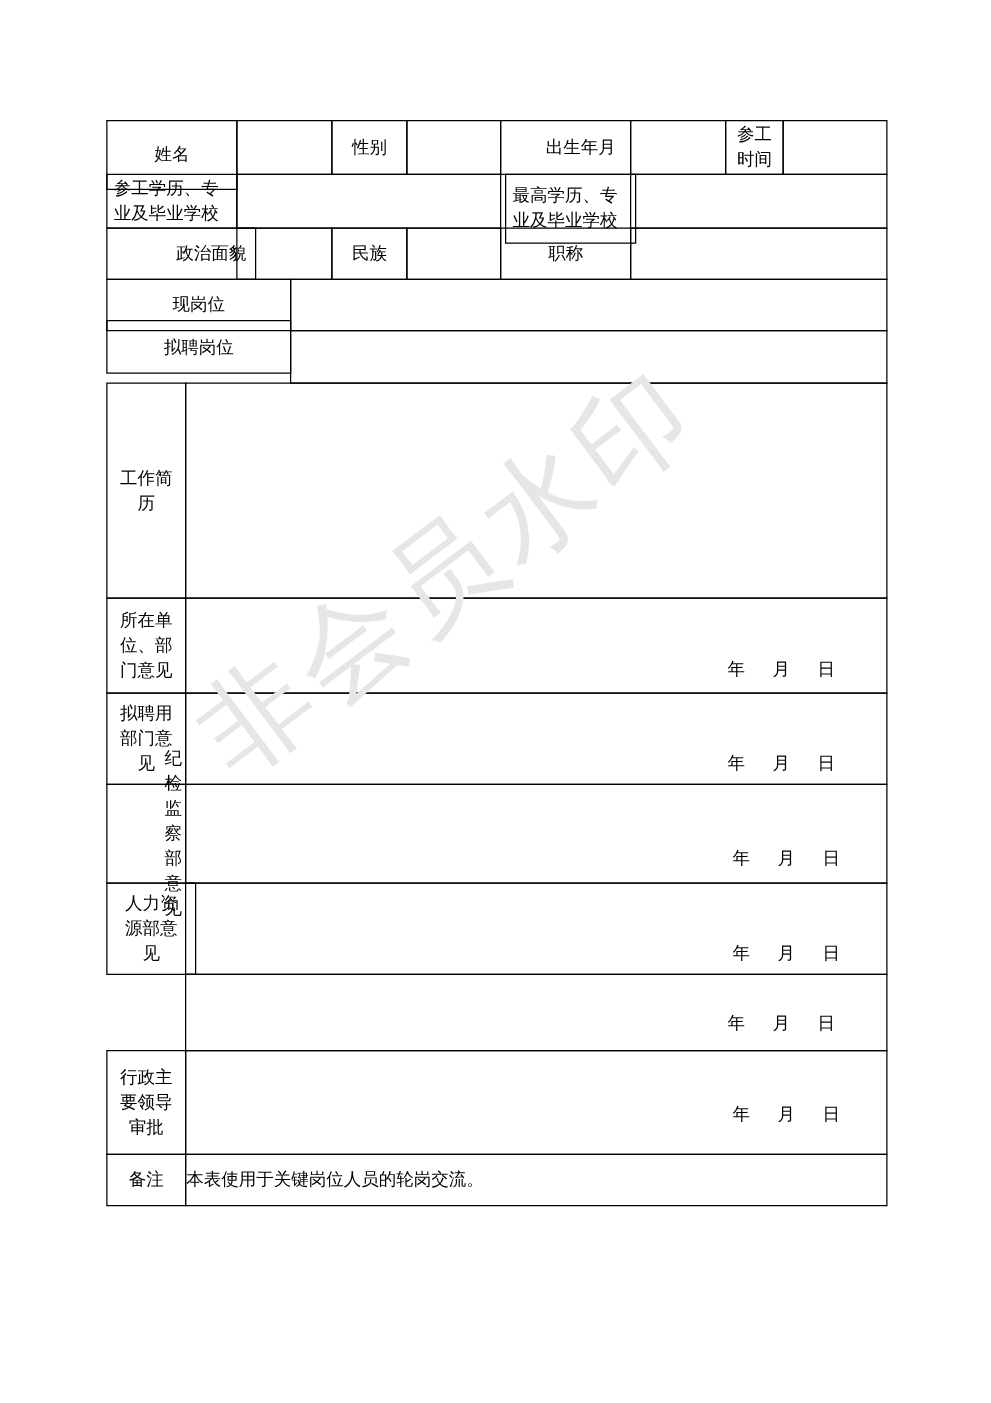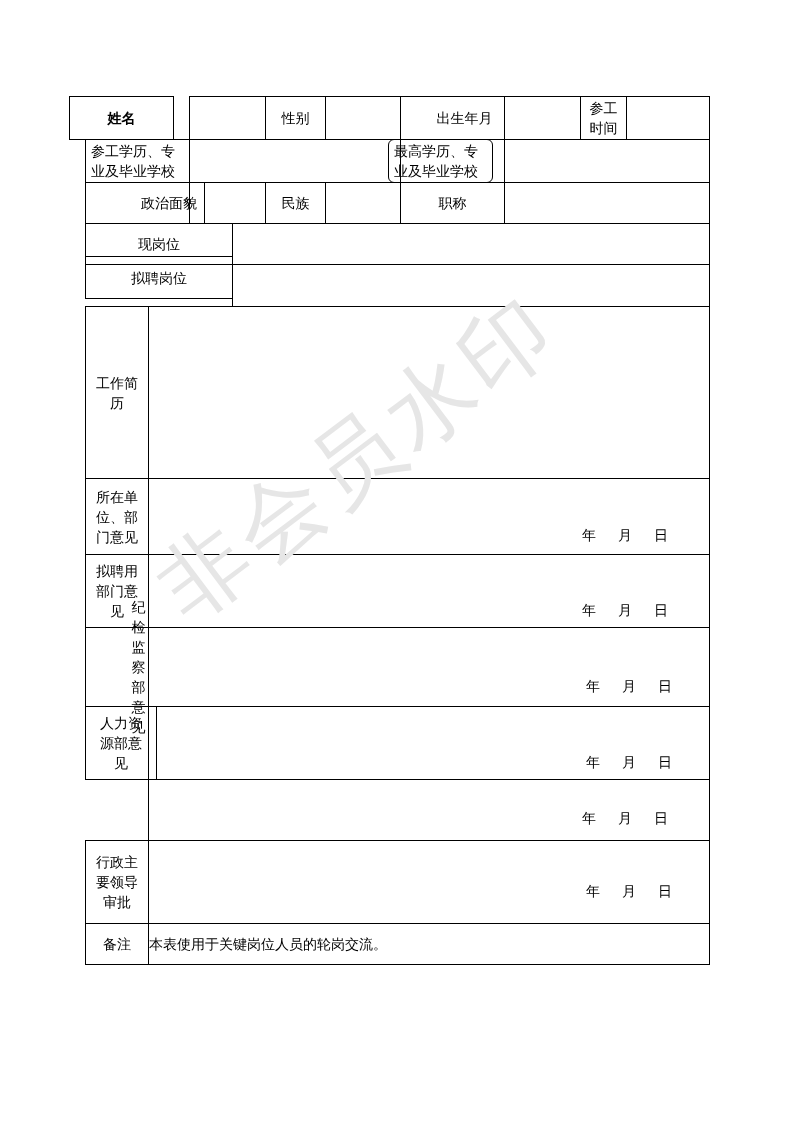--- a/index.html
+++ b/index.html
@@ -16,34 +16,34 @@
   .watermark { position:absolute; left:170px; top:540px; font-size:88px; color:#e6e6e6;
                transform:rotate(-37deg); transform-origin:left center; white-space:nowrap;
                letter-spacing:6px; pointer-events:none; z-index:5; }
   .remark { justify-content:flex-start; }
 </style>
 </head>
 <body>
 
 <div class="page">
 
-  <div class="cell lbl" style="left:69px;top:96px;width:105px;height:44px;font-weight:bold;">姓名</div>
+  <div class="cell lbl" style="left:85px;top:96px;width:105px;height:56px;">姓名</div>
   <div class="cell" style="left:189px;top:96px;width:77px;height:44px;"></div>
   <div class="cell lbl" style="left:265px;top:96px;width:61px;height:44px;">性别</div>
   <div class="cell" style="left:325px;top:96px;width:76px;height:44px;"></div>
   <div class="cell lbl" style="left:400px;top:96px;width:105px;height:44px;padding-left:24px;">出生年月</div>
   <div class="cell" style="left:504px;top:96px;width:77px;height:44px;"></div>
   <div class="cell lbl" style="left:580px;top:96px;width:47px;height:44px;">参工
 时间</div>
   <div class="cell" style="left:626px;top:96px;width:84px;height:44px;"></div>
 
   <div class="cell lbl left" style="left:85px;top:139px;width:105px;height:44px;">参工学历、专
 业及毕业学校</div>
   <div class="cell" style="left:189px;top:139px;width:212px;height:44px;"></div>
-  <div class="cell lbl left" style="left:388px;top:139px;width:105px;height:44px;border-radius:6px;">最高学历、专
+  <div class="cell lbl left" style="left:404px;top:139px;width:105px;height:56px;">最高学历、专
 业及毕业学校</div>
   <div class="cell" style="left:504px;top:139px;width:206px;height:44px;"></div>
 
   <div class="cell lbl" style="left:85px;top:182px;width:120px;height:42px;padding-left:48px;">政治面貌</div>
   <div class="cell" style="left:189px;top:182px;width:77px;height:42px;"></div>
   <div class="cell lbl" style="left:265px;top:182px;width:61px;height:42px;">民族</div>
   <div class="cell" style="left:325px;top:182px;width:76px;height:42px;"></div>
   <div class="cell lbl" style="left:400px;top:182px;width:105px;height:42px;">职称</div>
   <div class="cell" style="left:504px;top:182px;width:206px;height:42px;"></div>
 

